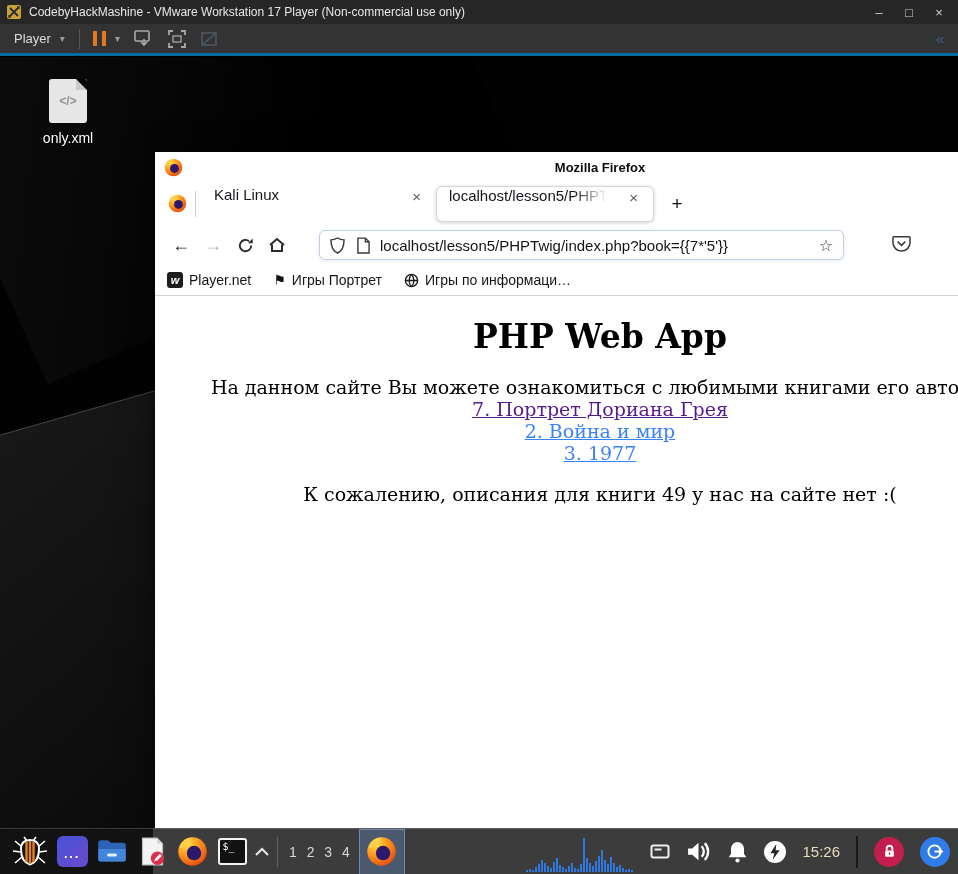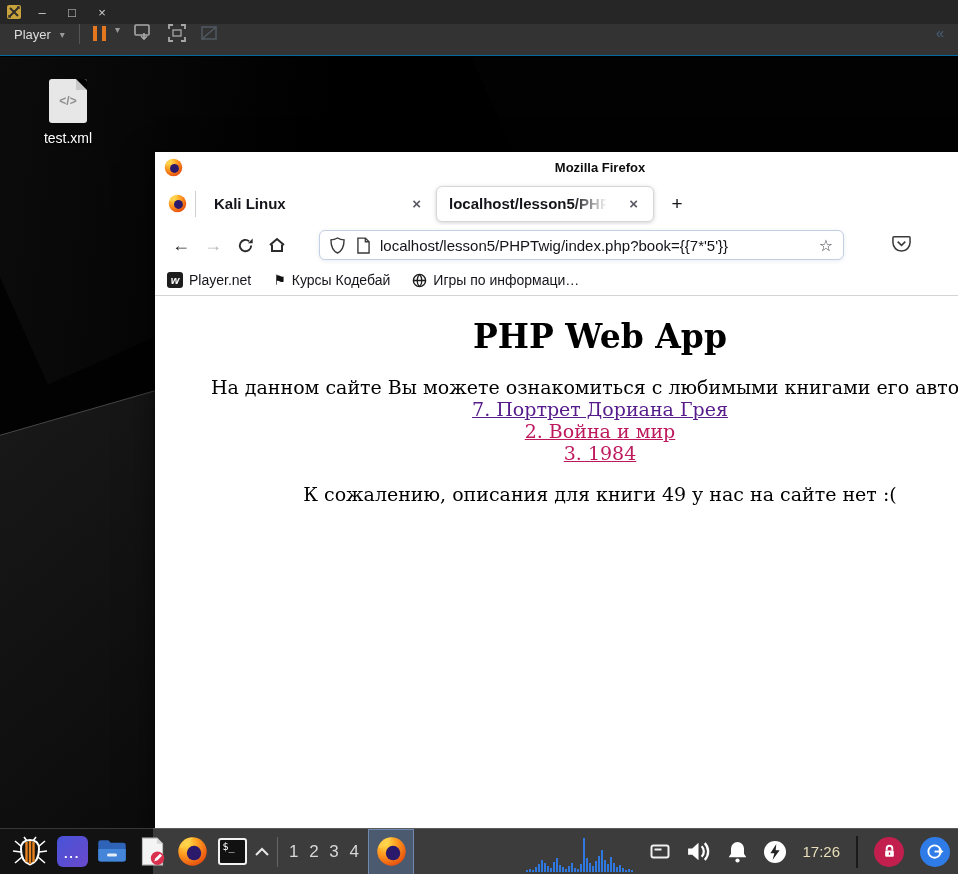--- a/index.html
+++ b/index.html
@@ -7,21 +7,21 @@
   .screen { position:relative; width:958px; height:874px; overflow:hidden; background:#000; }
 
   
   .vm-titlebar { position:absolute; top:0; left:0; right:0; height:24px; background:#262626;
     display:flex; align-items:center; padding:0 6px; color:#e8e8e8; font-size:12px; }
   .vm-titlebar .vm-ico { width:16px; height:16px; margin-right:7px; flex:0 0 auto; }
   .vm-title { flex:1; white-space:nowrap; overflow:hidden; }
   .vm-ctrls { display:flex; gap:4px; }
   .vm-ctrls span { width:26px; text-align:center; color:#cfcfcf; font-size:13px; cursor:default; }
   .vm-toolbar { position:absolute; top:24px; left:0; right:0; height:32px; background:#333;
-    border-bottom:1px solid #0369a1; display:flex; align-items:flex-start; padding:0 8px; color:#ddd; font-size:13px; }
+    border-bottom:3px solid #0369a1; display:flex; align-items:center; padding:0 8px; color:#ddd; font-size:13px; }
   .vm-menu { display:flex; align-items:center; gap:6px; padding:3px 6px; }
   .vm-sep { width:1px; height:20px; background:#555; margin:0 8px; }
   .vm-pause { display:flex; align-items:center; gap:2px; padding:2px 4px; }
   .vm-pause i { display:block; width:4px; height:15px; background:#e5771e; margin:0 1.5px; }
   .vm-caret { color:#9a9a9a; font-size:10px; margin-left:3px; }
   .vm-tool { margin-left:14px; display:flex; align-items:center; }
   .vm-collapse { margin-left:auto; color:#46607a; font-size:15px; padding-right:6px; }
 
   
   .desktop { position:absolute; top:57px; left:0; right:0; bottom:46px; background:#020202; overflow:hidden; }
@@ -43,21 +43,21 @@
   
   .ffwin { position:absolute; left:155px; top:152px; width:890px; height:676px; background:#fff;
     box-shadow:0 0 0 1px rgba(0,0,0,.22), 0 10px 30px rgba(0,0,0,.55); display:flex; flex-direction:column; }
   .ff-titlebar { height:30px; display:flex; align-items:center; position:relative; background:#fff; }
   .ff-titlebar .logo { width:19px; height:19px; margin-left:9px; }
   .ff-wtitle { position:absolute; left:0; right:0; text-align:center; font-size:13px; font-weight:bold; color:#0c0c0d; }
   .ff-tabbar { height:43px; display:flex; align-items:center; padding:0 6px; background:#fff; }
   .ffview { width:32px; height:30px; display:flex; align-items:center; justify-content:center; border-radius:4px; }
   .ffview svg { width:19px; height:19px; }
   .tabsep { width:1px; height:26px; background:#cfcfcf; margin:0 2px; }
-  .tab { display:flex; align-items:center; height:36px; padding:0 10px 0 16px; font-size:15px; color:#15141a;font-weight:bold; }
+  .tab { display:flex; height:36px; padding:0 10px 0 16px; font-size:15px; color:#15141a; }
   .tab .x { margin-left:auto; color:#5b5b66; font-size:15px; padding:2px 5px; }
   .tab-plain { width:238px; }
   .tab-active { width:218px; background:#fff; border:1px solid #d7d7db; border-radius:6px;
     box-shadow:0 1px 4px rgba(0,0,0,.18); padding-left:12px; }
   .tab-active .tlabel { position:relative; width:158px; overflow:hidden; white-space:nowrap; }
   .tab-active .tlabel::after { content:""; position:absolute; top:0; right:0; width:34px; height:100%;
     background:linear-gradient(90deg,rgba(255,255,255,0),#fff); }
   .newtab { width:30px; height:30px; margin-left:8px; display:flex; align-items:center; justify-content:center;
     font-size:19px; color:#15141a; border-radius:4px; }
 
@@ -77,39 +77,39 @@
   .bm { display:flex; align-items:center; gap:6px; }
   .bm-codeby { width:16px; height:16px; background:#1d1d1d; border-radius:3px; color:#fff;
     font-size:11px; font-weight:bold; display:flex; align-items:center; justify-content:center; font-style:italic; }
   .bm-flag { font-size:14px; color:#111; }
 
   .ff-content { flex:1; background:#fff; overflow:hidden; color:#000;
     font-family:"DejaVu Serif","Liberation Serif",serif; text-align:center; }
   .ff-content h1 { margin-top:21px; font-size:33px; }
   .ff-content .intro { margin-top:20px; font-size:19px; }
   .booklink { display:block; font-size:19px; line-height:1.16; }
-  .booklink a { color:#be185d; }
+  .booklink a { color:#3b82f6; }
   .booklink.visited a { color:#551a8b; }
   .ff-content .msg { margin-top:19px; font-size:19px; }
 
   
   .taskbar { position:absolute; left:0; right:0; bottom:0; height:46px;
     background:linear-gradient(90deg,#121212 0 153px,#3c3c3c 153px);
     border-top:1px solid rgba(255,255,255,.16); display:flex; align-items:center; padding:0 8px; }
   .tbtn { height:46px; display:flex; align-items:center; justify-content:center; }
   .tb-kali { width:44px; }
   .tb-app { width:40px; }
   .blueapp { width:31px; height:31px; border-radius:6px; background:linear-gradient(135deg,#4753d8,#6a49cc);
     color:#fff; display:flex; align-items:flex-end; justify-content:center; font-size:13px; font-weight:bold;
     letter-spacing:1px; padding-bottom:3px; }
   .term { width:29px; height:27px; background:#111; border:2px solid #f2f2f2; border-radius:3px;
     color:#fff; font-family:"DejaVu Sans Mono",monospace; font-size:10px; padding:1px 0 0 3px; }
   .chev { width:20px; }
   .tsep { width:1px; height:30px; background:rgba(255,255,255,.22); margin:0 5px; }
-  .pager { color:#d8d8d8; font-size:17px; letter-spacing:3px; padding:0 6px; }
+  .pager { color:#d8d8d8; font-size:14px; letter-spacing:3px; padding:0 6px; }
   .task-active { width:46px; background:rgba(100,140,195,.38); border:1px solid rgba(140,175,225,.55); }
   .spacer { flex:1; }
   .graph { display:flex; align-items:flex-end; gap:1px; height:40px; width:110px; overflow:hidden; }
   .graph .gbar { width:2px; background:#2f78e0; flex:0 0 auto; }
   .tray { display:flex; align-items:center; gap:16px; margin-left:14px; }
   .clock { color:#e8deba; font-size:15px; }
   .traysep { width:2px; height:32px; background:#1a1a1a; }
   .circ { width:30px; height:30px; border-radius:50%; display:flex; align-items:center; justify-content:center; }
   .lockc { background:#c21f4e; }
   .outc { background:#2f7ce8; }
@@ -133,20 +133,21 @@
 </svg>
 
 <div class="screen">
 
   <div class="vm-titlebar">
     <svg class="vm-ico" viewBox="0 0 16 16">
       <rect x="1" y="1" width="14" height="14" rx="2" fill="#c9a23b"></rect>
       <path d="M4 4 l4 4 M8 8 l4 -4 M8 8 l-4 4 M8 8 l4 4" stroke="#2b2b2b" stroke-width="1.8"></path>
       <path d="M11 3 h2 v2 M3 11 v2 h2" stroke="#2b2b2b" stroke-width="1.4" fill="none"></path>
     </svg>
+    <span class="vm-title">CodebyHackMashine - VMware Workstation 17 Player (Non-commercial use only)</span>
     <div class="vm-ctrls">
       <span>–</span>
       <span>□</span>
       <span>×</span>
     </div>
   </div>
 
   <div class="vm-toolbar">
     <div class="vm-menu">
       <span>Player</span>
@@ -181,21 +182,21 @@
 
   <div class="desktop">
     <div class="facet1"></div>
     <div class="facet2"></div>
     <div class="facet3"></div>
 
     <div class="desk-file">
       <div class="doc">
         <span>&lt;/&gt;</span>
       </div>
-      <div class="lbl">test.xml</div>
+      <div class="lbl">only.xml</div>
     </div>
   </div>
 
   <div class="ffwin">
     <div class="ff-titlebar">
       <svg class="logo">
           <use href="#ff-logo"></use>
         </svg>
       <div class="ff-wtitle">Mozilla Firefox</div>
     </div>
@@ -252,37 +253,37 @@
       </span>
     </div>
 
     <div class="ff-bookmarks">
       <div class="bm">
         <span class="bm-codeby">w</span>
         <span>Player.net</span>
       </div>
       <div class="bm">
         <span class="bm-flag">⚑</span>
-        <span>Курсы Кодебай</span>
+        <span>Игры Портрет</span>
       </div>
       <div class="bm">
         <svg width="15" height="15" viewBox="0 0 16 16">
           <circle cx="8" cy="8" r="6.5" fill="none" stroke="#1d1d1d" stroke-width="1.5"></circle>
           <path d="M1.5 8 h13 M8 1.5 a9.5 9.5 0 0 1 0 13 M8 1.5 a9.5 9.5 0 0 0 0 13" fill="none" stroke="#1d1d1d" stroke-width="1.4"></path>
         </svg>
         <span>Игры по информаци…</span>
       </div>
     </div>
 
     <div class="ff-content">
       <h1>PHP Web App</h1>
       <p class="intro">На данном сайте Вы можете ознакомиться с любимыми книгами его автора:</p>
       <span class="booklink visited"><a href="#">7. Портрет Дориана Грея</a></span>
       <span class="booklink"><a href="#">2. Война и мир</a></span>
-      <span class="booklink"><a href="#">3. 1984</a></span>
+      <span class="booklink"><a href="#">3. 1977</a></span>
       <p class="msg">К сожалению, описания для книги 49 у нас на сайте нет :(</p>
     </div>
   </div>
 
   <div class="taskbar">
     <div class="tbtn tb-kali">
       <svg width="36" height="32" viewBox="0 0 36 32">
         <g stroke="#fff" stroke-width="1.6" fill="none">
           <path d="M10 11 L3 5 M9 16 L1 15 M10 21 L3 27 M26 11 L33 5 M27 16 L35 15 M26 21 L33 27 M15 5 L12 1 M21 5 L24 1"></path>
         </g>
@@ -385,21 +386,21 @@
         <path d="M18 2 a11.5 11.5 0 0 1 0 16" stroke="#fff" stroke-width="2.2" fill="none"></path>
       </svg>
       <svg width="21" height="22" viewBox="0 0 20 21">
         <path d="M10 1 a6.2 6.2 0 0 1 6.2 6.2 v5 l2.2 3.2 h-16.8 l2.2 -3.2 v-5 a6.2 6.2 0 0 1 6.2 -6.2 z" fill="#fff"></path>
         <circle cx="10" cy="18.6" r="2" fill="#fff"></circle>
       </svg>
       <svg width="22" height="22" viewBox="0 0 20 20">
         <circle cx="10" cy="10" r="10" fill="#fff"></circle>
         <path d="M11.2 2.8 l-5.4 8.4 h3.6 l-1.6 6 6.4 -8.8 h-3.6 z" fill="#222"></path>
       </svg>
-      <span class="clock">17:26</span>
+      <span class="clock">15:26</span>
       <div class="traysep"></div>
       <div class="circ lockc">
         <svg width="15" height="15" viewBox="0 0 16 16">
           <path d="M5 7 v-2.2 a3 3 0 0 1 6 0 V7" stroke="#fff" stroke-width="2" fill="none"></path>
           <rect x="3.4" y="7" width="9.2" height="6.6" rx="1.2" fill="#fff"></rect>
           <rect x="7.3" y="9" width="1.4" height="2.6" fill="#c21f4e"></rect>
         </svg>
       </div>
       <div class="circ outc">
         <svg width="19" height="19" viewBox="0 0 20 20">

